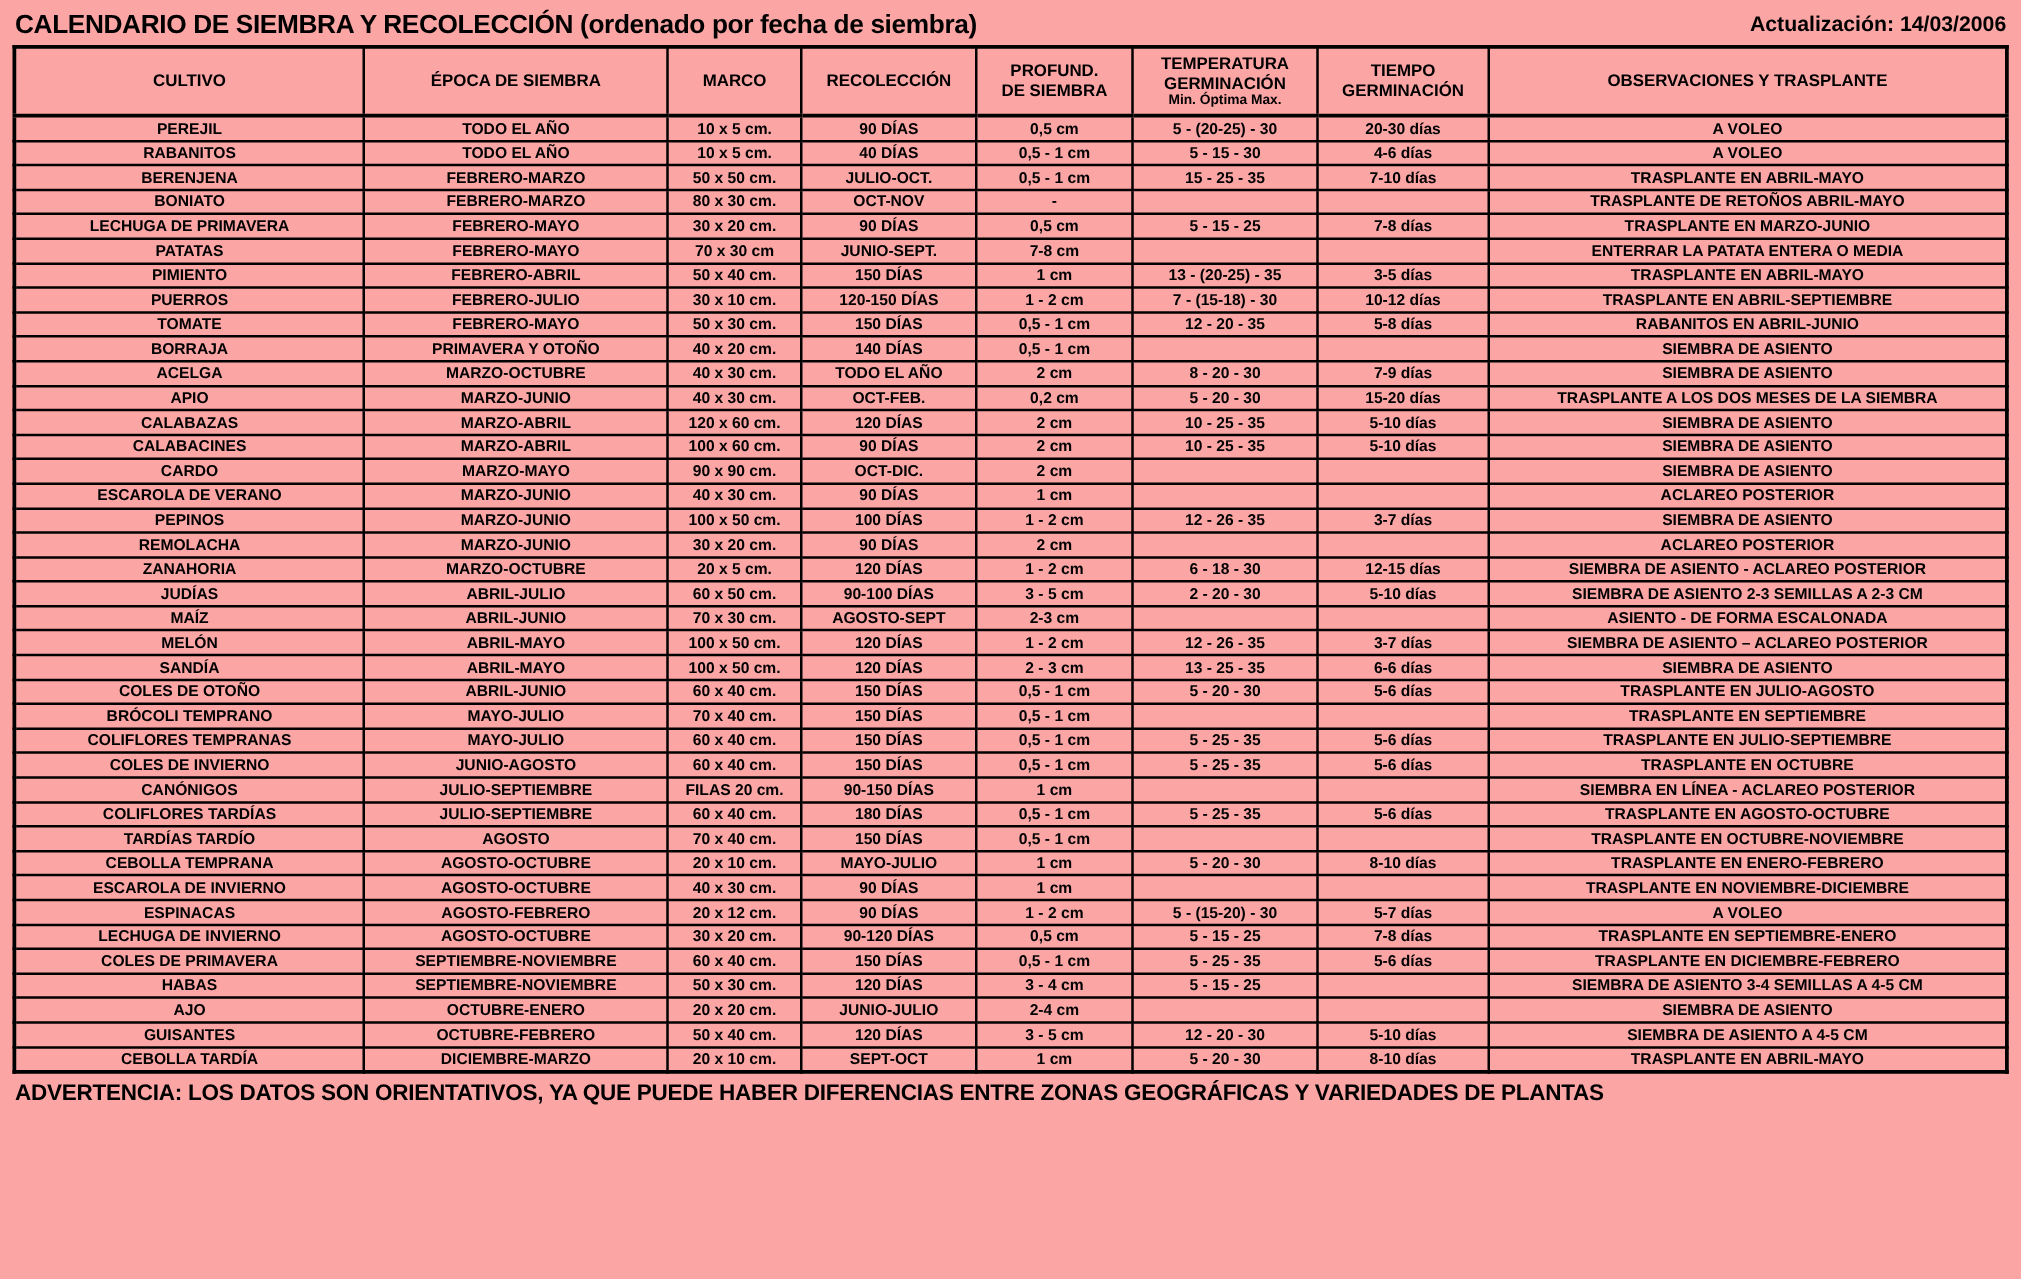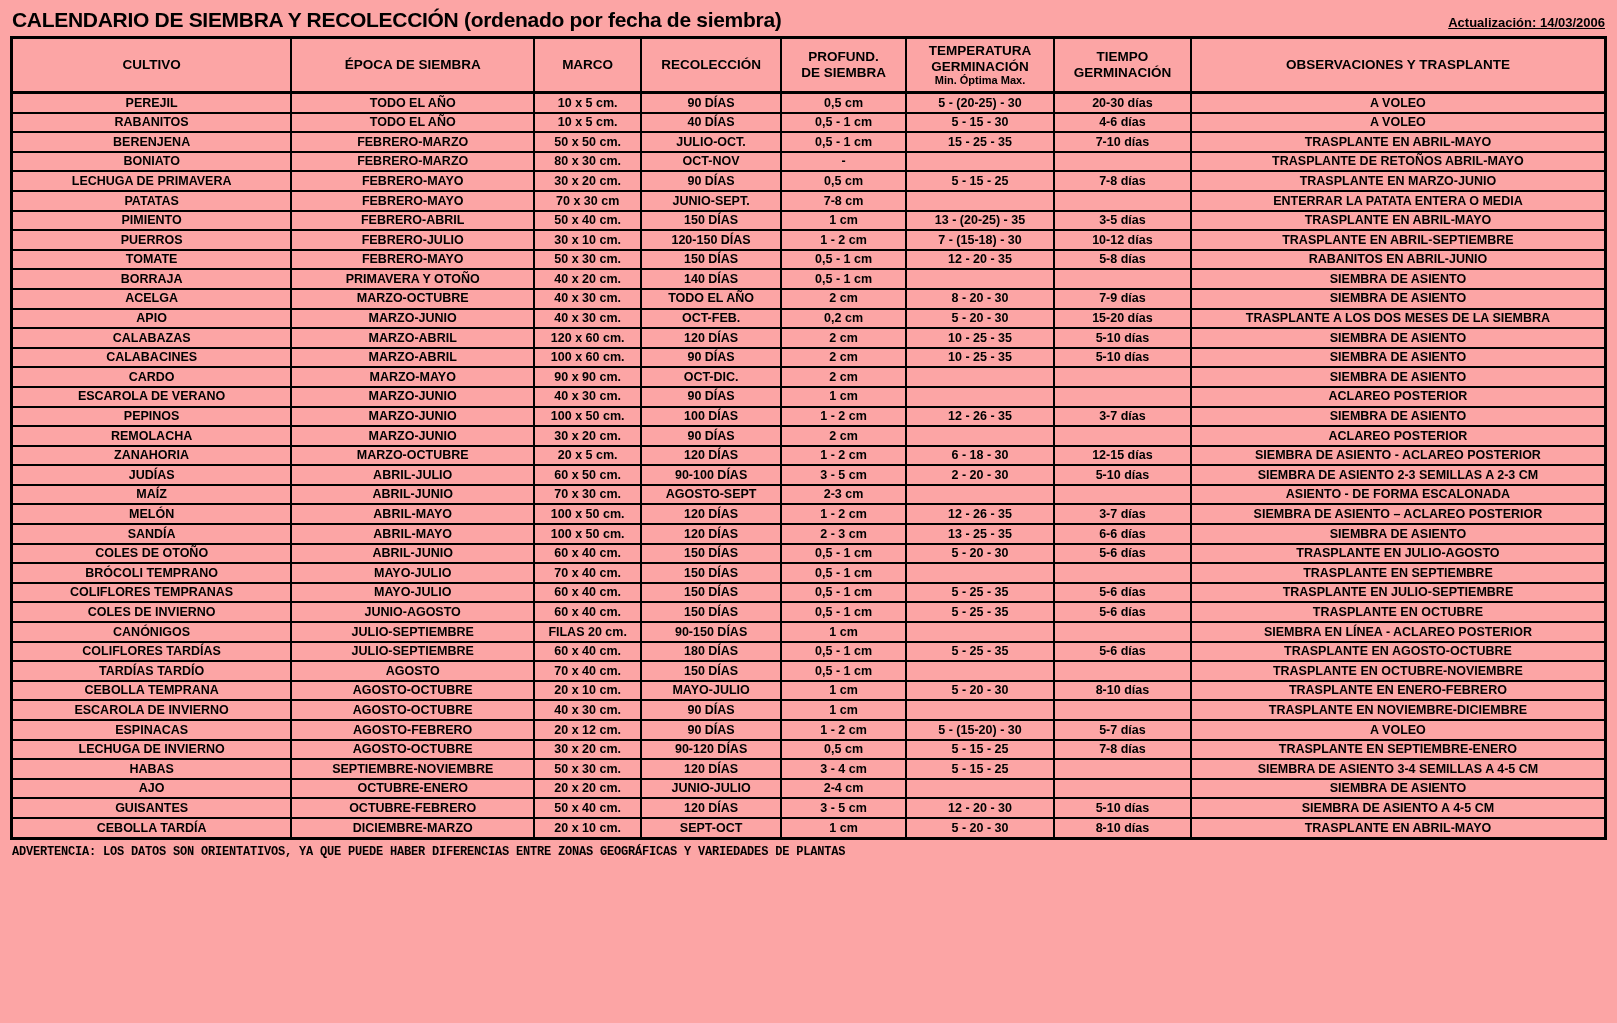--- a/index.html
+++ b/index.html
@@ -22,25 +22,24 @@
     align-items: flex-end;
     padding: 2px 2px 4px 2px;
   }
   .doc-title {
     font-size: 21px;
     font-weight: bold;
     letter-spacing: -0.3px;
     white-space: nowrap;
   }
   .updated {
-    font-size: 13px;
+    font-size: 17px;
     font-weight: bold;
     white-space: nowrap;
     padding-bottom: 2px;
-    text-decoration: underline;
   }
   table.calendar {
     width: 1597px;
     border-collapse: collapse;
     border: 3px solid #000;
     table-layout: fixed;
   }
   table.calendar th,
   table.calendar td {
     border: 2px solid #000;
@@ -61,26 +60,25 @@
     font-size: 11px;
     display: block;
   }
   table.calendar thead th span { display: block; }
   table.calendar tbody td {
     font-size: 12.5px;
     height: 17.6px;
     line-height: 1.0;
   }
   .footer-note {
-    font-size: 12px;
+    font-size: 18px;
     font-weight: bold;
     padding: 5px 2px 0 2px;
     letter-spacing: -0.2px;
     white-space: nowrap;
-    font-family: Liberation Mono, monospace;
   }
 </style>
 </head>
 <body>
 
 <div class="page">
 
   <div class="title-row">
     <div class="doc-title">CALENDARIO DE SIEMBRA Y RECOLECCIÓN (ordenado por fecha de siembra)</div>
     <div class="updated">Actualización: 14/03/2006</div>
@@ -464,20 +462,30 @@
           <td>LECHUGA DE INVIERNO</td>
           <td>AGOSTO-OCTUBRE</td>
           <td>30 x 20 cm.</td>
           <td>90-120 DÍAS</td>
           <td>0,5 cm</td>
           <td>5 - 15 - 25</td>
           <td>7-8 días</td>
           <td>TRASPLANTE EN SEPTIEMBRE-ENERO</td>
         </tr>
         <tr>
+          <td>COLES DE PRIMAVERA</td>
+          <td>SEPTIEMBRE-NOVIEMBRE</td>
+          <td>60 x 40 cm.</td>
+          <td>150 DÍAS</td>
+          <td>0,5 - 1 cm</td>
+          <td>5 - 25 - 35</td>
+          <td>5-6 días</td>
+          <td>TRASPLANTE EN DICIEMBRE-FEBRERO</td>
+        </tr>
+        <tr>
           <td>HABAS</td>
           <td>SEPTIEMBRE-NOVIEMBRE</td>
           <td>50 x 30 cm.</td>
           <td>120 DÍAS</td>
           <td>3 - 4 cm</td>
           <td>5 - 15 - 25</td>
           <td></td>
           <td>SIEMBRA DE ASIENTO 3-4 SEMILLAS  A 4-5 CM</td>
         </tr>
         <tr>

